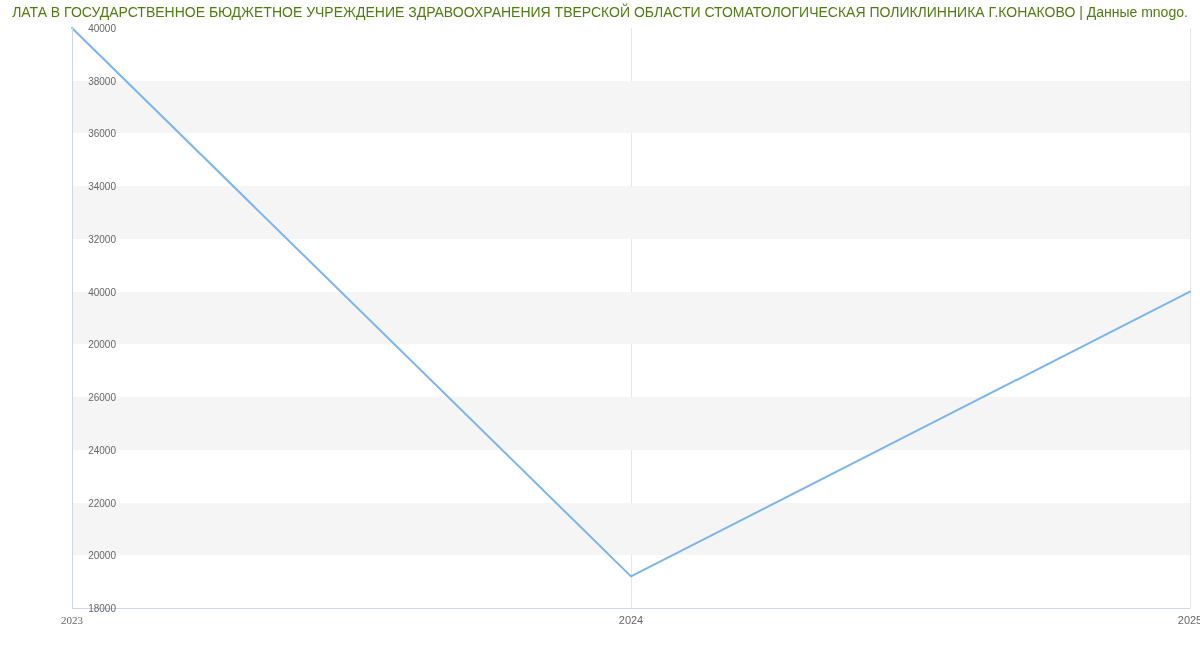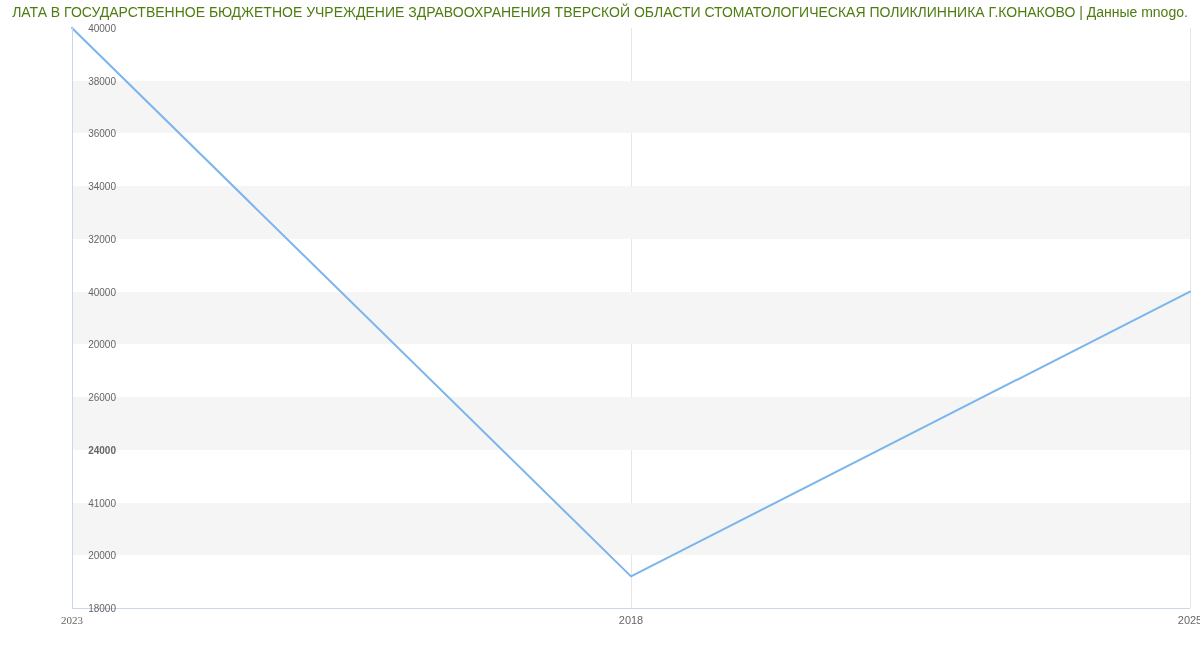--- a/index.html
+++ b/index.html
@@ -112,29 +112,29 @@
       <path id="series-path" d="M0.00 0.00 L559.00 548.36 L1118.00 263.64"></path>
     </svg>
   </div>
 
   <div class="axis-line y-axis-line"></div>
   <div class="axis-line x-axis-line"></div>
 
   <div id="y-labels">
       <div class="y-tick-label" style="top: 608px;">18000</div>
       <div class="y-tick-label" style="top: 555.273px; margin-left: 28px;">20000</div>
-      <div class="y-tick-label" style="top: 502.545px;">41000</div>
-      <div class="y-tick-label" style="top: 449.818px; font-weight: bold;">24000</div>
+      <div class="y-tick-label" style="top: 502.545px;">22000</div>
+      <div class="y-tick-label" style="top: 449.818px;">24000</div>
       <div class="y-tick-label" style="top: 397.091px; margin-left: 17px;">26000</div>
       <div class="y-tick-label" style="top: 344.364px;">20000</div>
       <div class="y-tick-label" style="top: 291.636px;">40000</div>
       <div class="y-tick-label" style="top: 238.909px;">32000</div>
       <div class="y-tick-label" style="top: 186.182px;">34000</div>
       <div class="y-tick-label" style="top: 133.455px;">36000</div>
       <div class="y-tick-label" style="top: 80.7273px;">38000</div>
       <div class="y-tick-label" style="top: 28px;">40000</div>
     </div>
   <div id="x-labels">
       <div class="x-tick-label" style="left: 72px; font-family: Liberation Serif, serif;">2023</div>
-      <div class="x-tick-label" style="left: 631px;">2018</div>
+      <div class="x-tick-label" style="left: 631px;">2024</div>
       <div class="x-tick-label" style="left: 1190px;">2025</div>
     </div>
 </div>
 
 </body></html>

